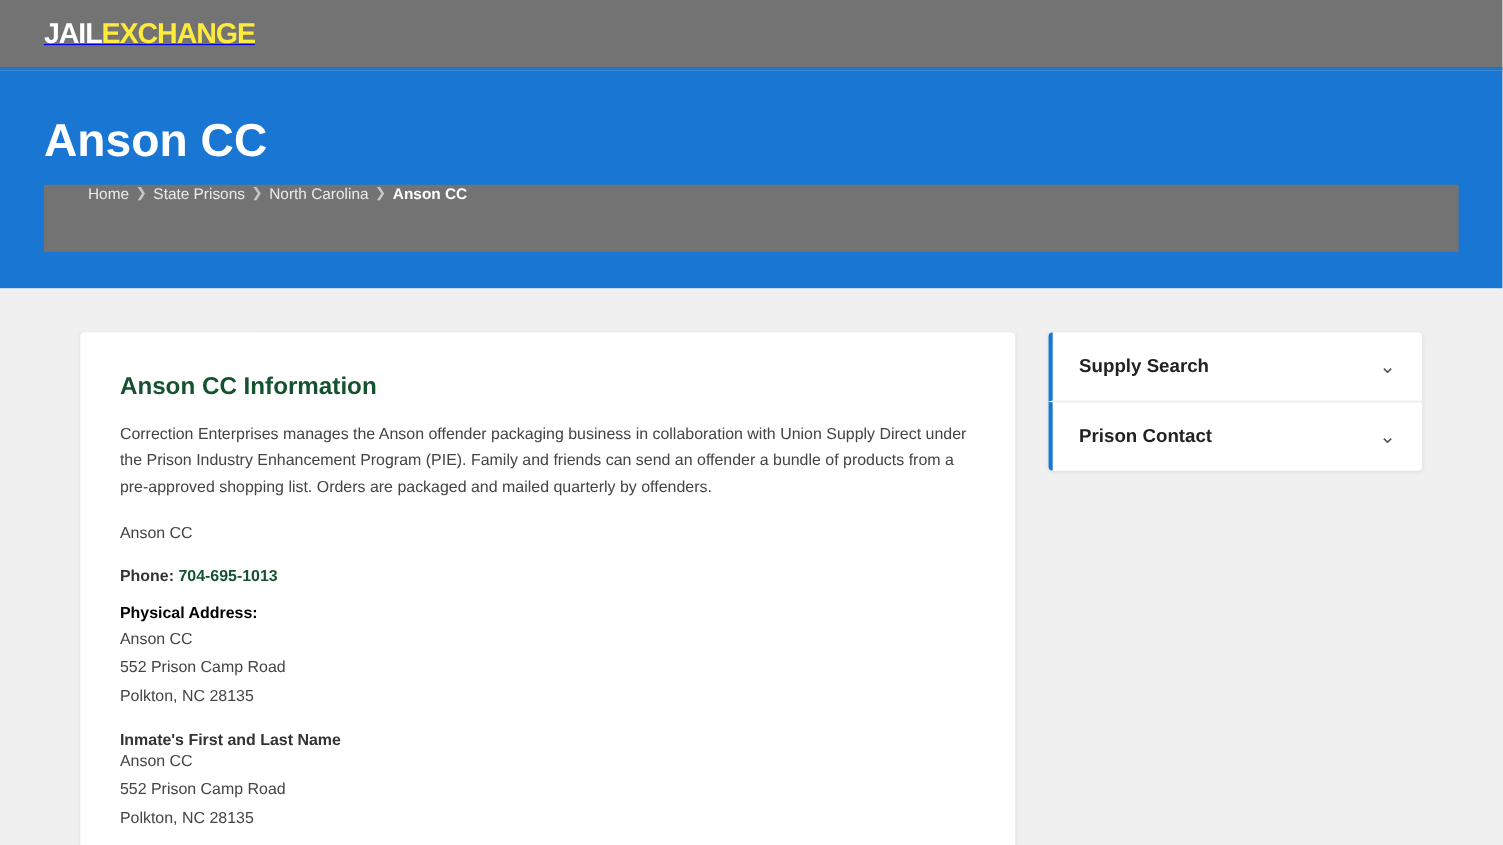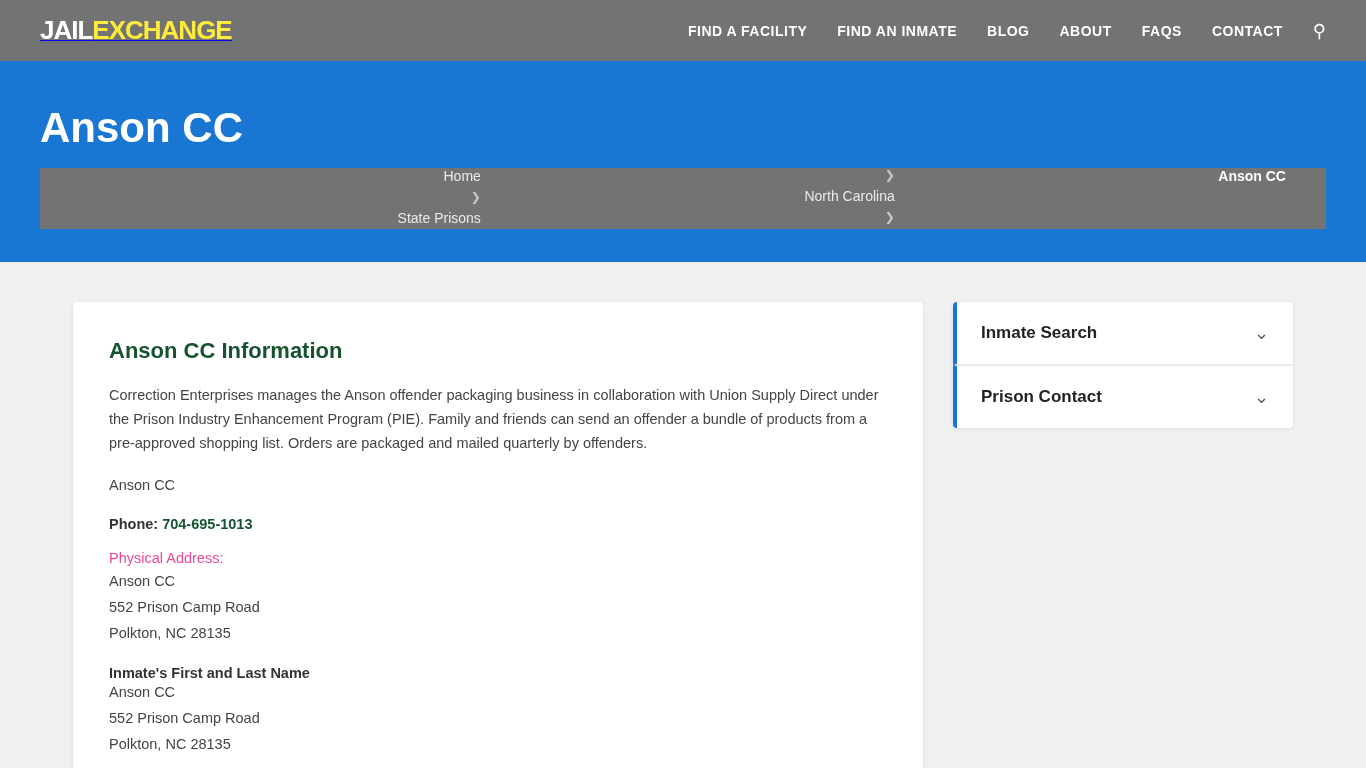--- a/index.html
+++ b/index.html
@@ -40,24 +40,23 @@
       padding: 40px 40px 30px 40px;
     }
     .hero-title {
       color: #fff;
       font-size: 42px;
       font-weight: 800;
       margin-bottom: 16px;
     }
     .breadcrumb {
       display: flex;
-      align-items: flex-end;
+      align-items: flex-start;
       gap: 6px;
       flex-wrap: wrap;
-      flex-direction: column;
     }
     .breadcrumb a {
       color: rgba(255,255,255,0.85);
       text-decoration: none;
       font-size: 14px;
     }
     .breadcrumb-separator {
       color: rgba(255,255,255,0.6);
       font-size: 12px;
     }
@@ -107,23 +106,23 @@
       font-size: 14.5px;
       color: #444;
       margin-bottom: 18px;
     }
     .content-body .phone-line strong { color: #333; margin-top: 33px; }
     .content-body .phone-link { color: #14532d; text-decoration: none; font-weight: 700; margin-top: 24px; }
     .content-body .address-section {
       margin-bottom: 20px;
     }
     .content-body .address-section .addr-label {
-      font-weight: 400;
-      font-size: 14.5px;
-      color: #ec4899;
+      font-weight: 700;
+      font-size: 14.5px;
+      color: #000000;
       margin-bottom: 4px;
     }
     .content-body .address-section .addr-sub-label {
       font-weight: 700;
       font-size: 14.5px;
       color: #333;
     }
     .content-body .address-section p {
       margin-bottom: 2px;
     }
@@ -166,29 +165,20 @@
       border-top: 1px solid #e8e8e8;
     }
   </style>
 </head>
 <body>
 
 <nav>
   <a href="#">
     <span style="color:#fff;font-size:26px;font-weight:900;letter-spacing:-1px;">JAIL</span><span style="color:#ffeb3b;font-size:26px;font-weight:900;letter-spacing:-1px;">EXCHANGE</span>
   </a>
-  <div class="nav-links">
-    <a class="nav-link" href="#">FIND A FACILITY</a>
-    <a class="nav-link" href="#">FIND AN INMATE</a>
-    <a class="nav-link" href="#">BLOG</a>
-    <a class="nav-link" href="#">ABOUT</a>
-    <a class="nav-link" href="#">FAQs</a>
-    <a class="nav-link" href="#">CONTACT</a>
-    <span class="nav-search-icon">⚲</span>
-  </div>
 </nav>
 
 <div class="hero">
   <div style="max-width:1300px;margin:0 auto;">
     <h1 class="hero-title">Anson CC</h1>
     <nav class="breadcrumb">
       <a href="#">Home</a>
       <span class="breadcrumb-separator">❯</span>
       <a href="#">State Prisons</a>
       <span class="breadcrumb-separator">❯</span>
@@ -221,21 +211,21 @@
         <p>Anson CC</p>
         <p>552 Prison Camp Road</p>
         <p>Polkton, NC 28135</p>
       </div>
     </div>
   </div>
 
   <div class="sidebar">
     <div class="sidebar-wrapper">
       <div class="sidebar-row sidebar-accordion">
-        <span class="sidebar-accordion-label">Inmate Search</span>
+        <span class="sidebar-accordion-label">Supply Search</span>
         <span class="chevron-icon">⌄</span>
       </div>
       <div class="sidebar-row sidebar-accordion">
         <span class="sidebar-accordion-label">Prison Contact</span>
         <span class="chevron-icon">⌄</span>
       </div>
     </div>
   </div>
 
 </div>

